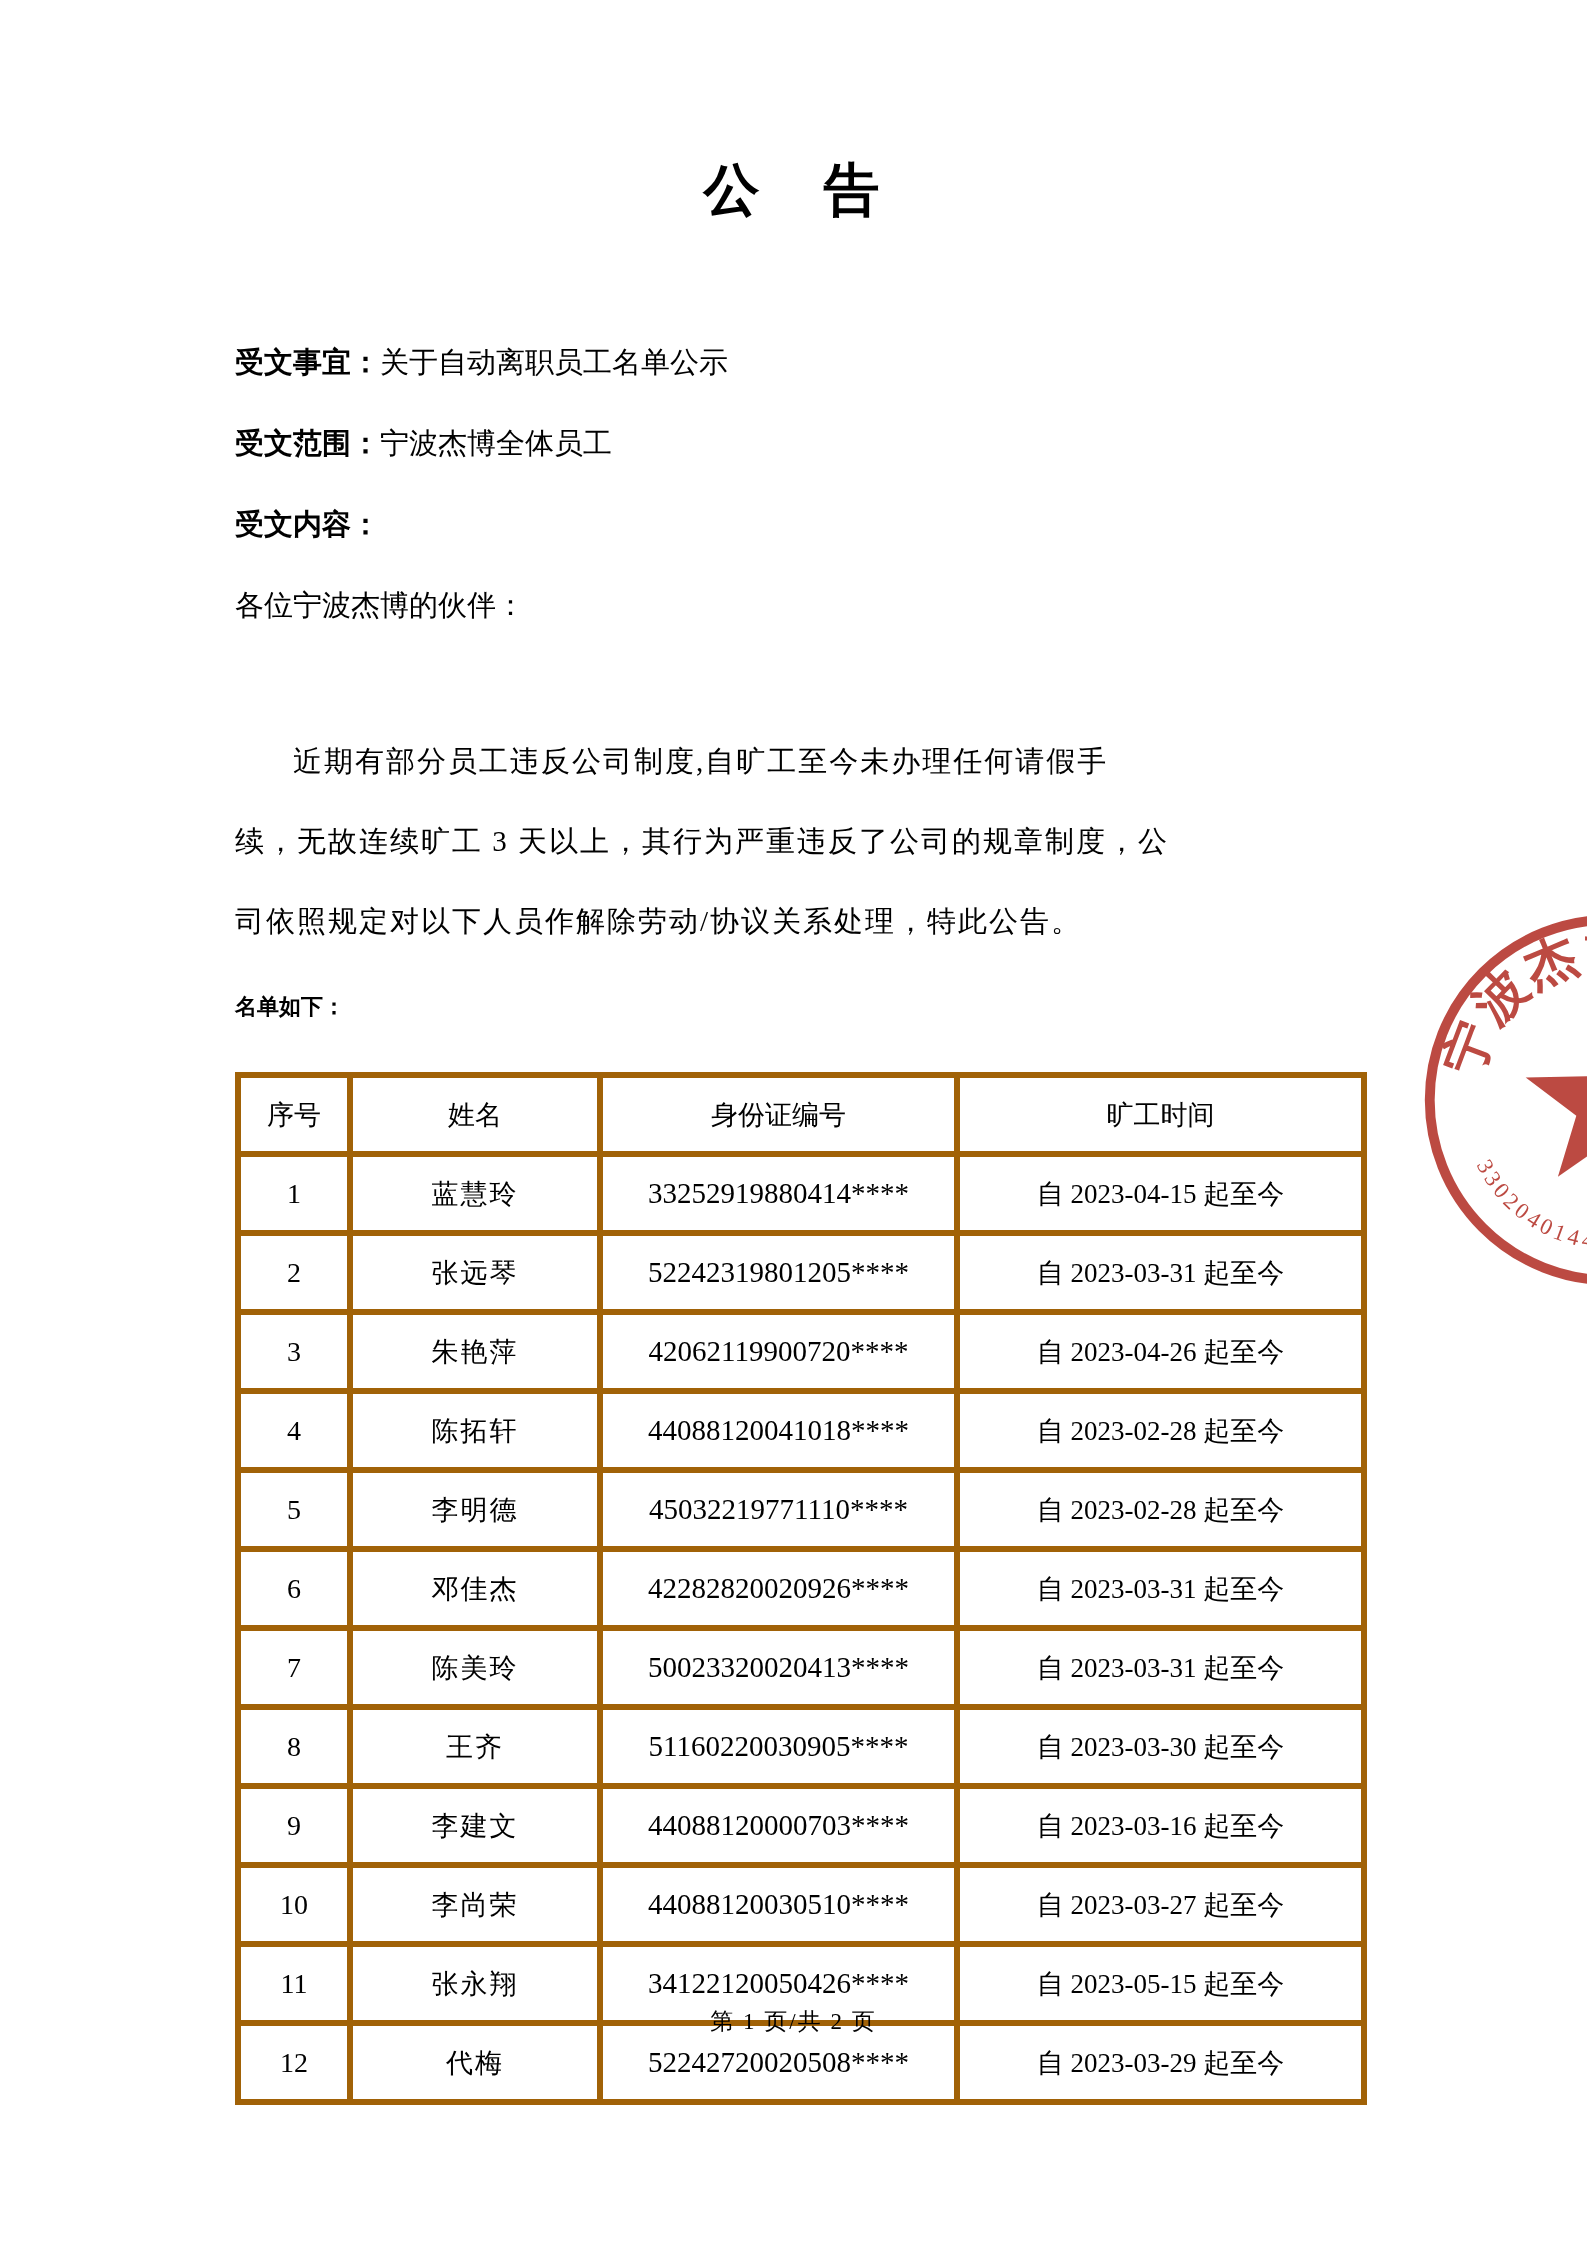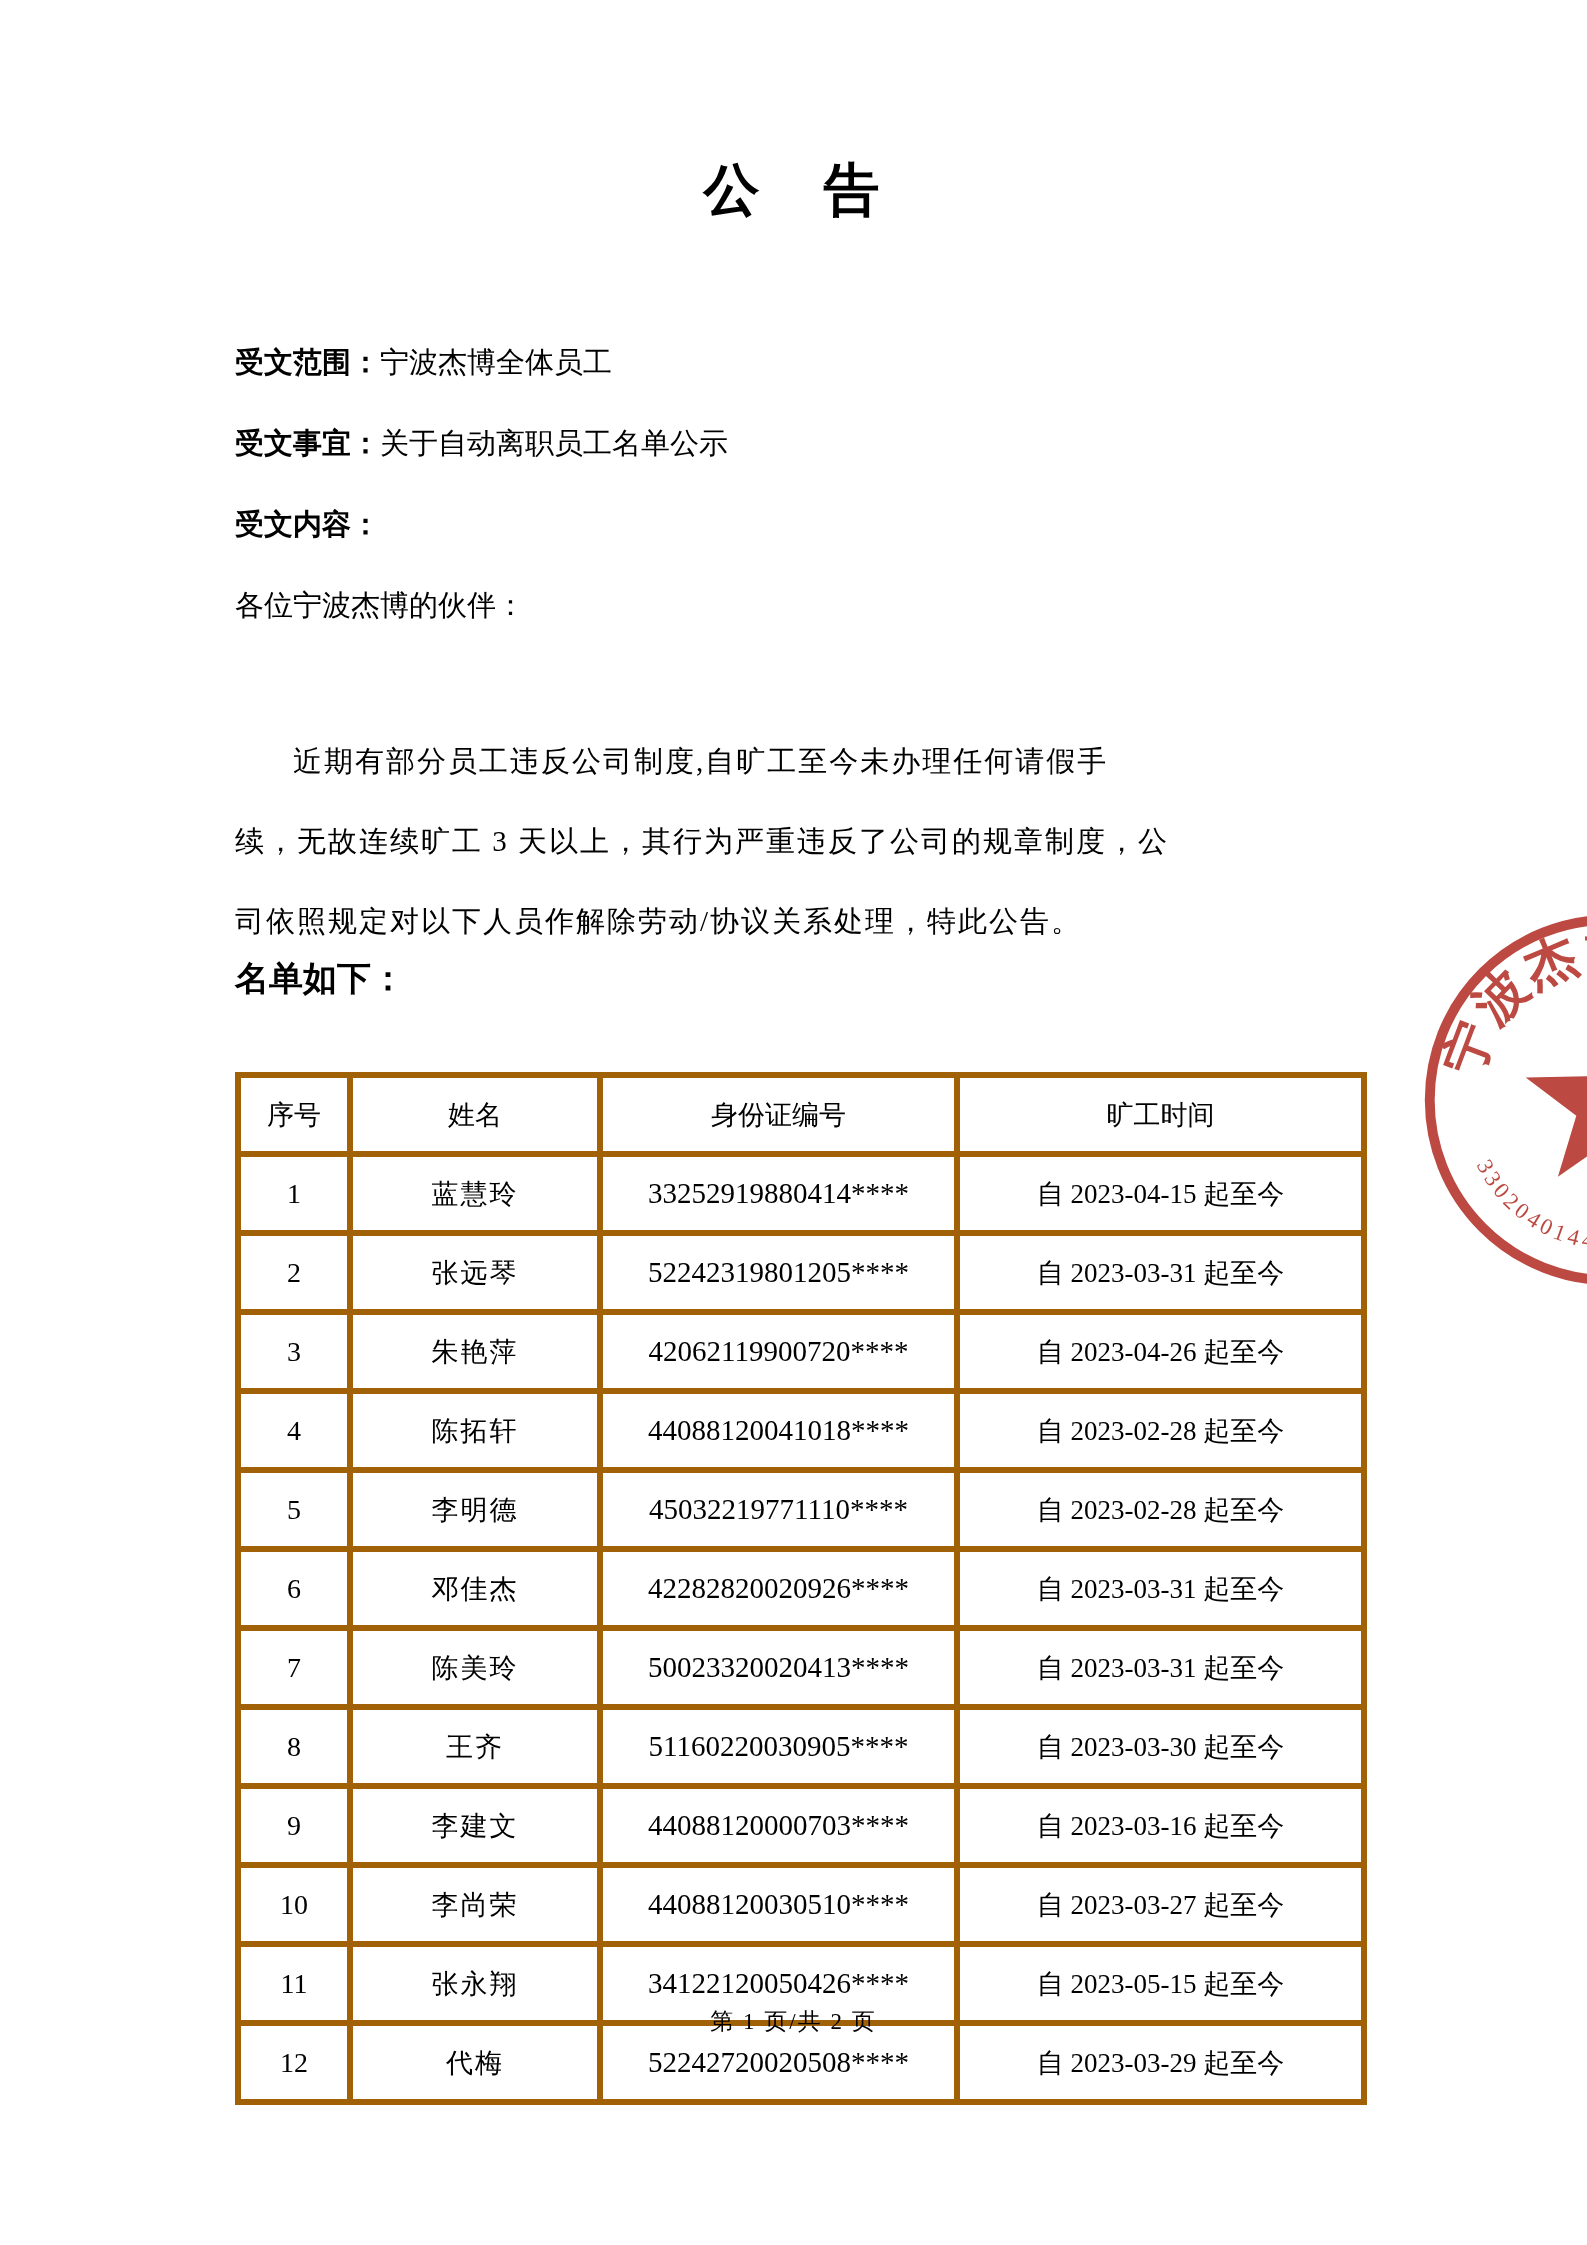--- a/index.html
+++ b/index.html
@@ -28,22 +28,22 @@
   .salutation { font-weight:normal; }
   .paragraph {
     position:absolute; top:721px; left:235px; width:1170px;
   }
   .para-line {
     line-height:80px; font-size:29px;
     letter-spacing:2px; white-space:nowrap;
   }
   .para-line.indent { text-indent:2em; }
   .list-intro {
-    position:absolute; top:960px; left:235px;
-    font-size:34px; font-weight:bold; line-height:38px;
+    position:absolute; top:988px; left:235px;
+    font-size:22px; font-weight:bold; line-height:38px;
   }
   table.roster {
     position:absolute; top:1072px; left:235px;
     width:1126px;
     border-collapse:collapse;
     table-layout:fixed;
   }
   table.roster th, table.roster td {
     border:6px solid #a16207;
     text-align:center; vertical-align:middle;
@@ -79,24 +79,24 @@
 </style>
 </head>
 <body>
 
 <div class="page">
 
   <div class="doc-title">公　告</div>
 
   <div class="fields">
     <div class="field-line">
-      <span class="field-label">受文范围：</span><span class="field-value">宁波杰博全体员工</span>
+      <span class="field-label">受文事宜：</span><span class="field-value">关于自动离职员工名单公示</span>
     </div>
     <div class="field-line">
-      <span class="field-label">受文事宜：</span><span class="field-value">关于自动离职员工名单公示</span>
+      <span class="field-label">受文范围：</span><span class="field-value">宁波杰博全体员工</span>
     </div>
     <div class="field-line">
       <span class="field-label">受文内容：</span><span class="field-value"></span>
     </div>
     <div class="field-line salutation">各位宁波杰博的伙伴：</div>
   </div>
 
   <div class="paragraph">
     <div class="para-line indent">近期有部分员工违反公司制度,自旷工至今未办理任何请假手</div>
     <div class="para-line">续，无故连续旷工 3 天以上，其行为严重违反了公司的规章制度，公</div>

